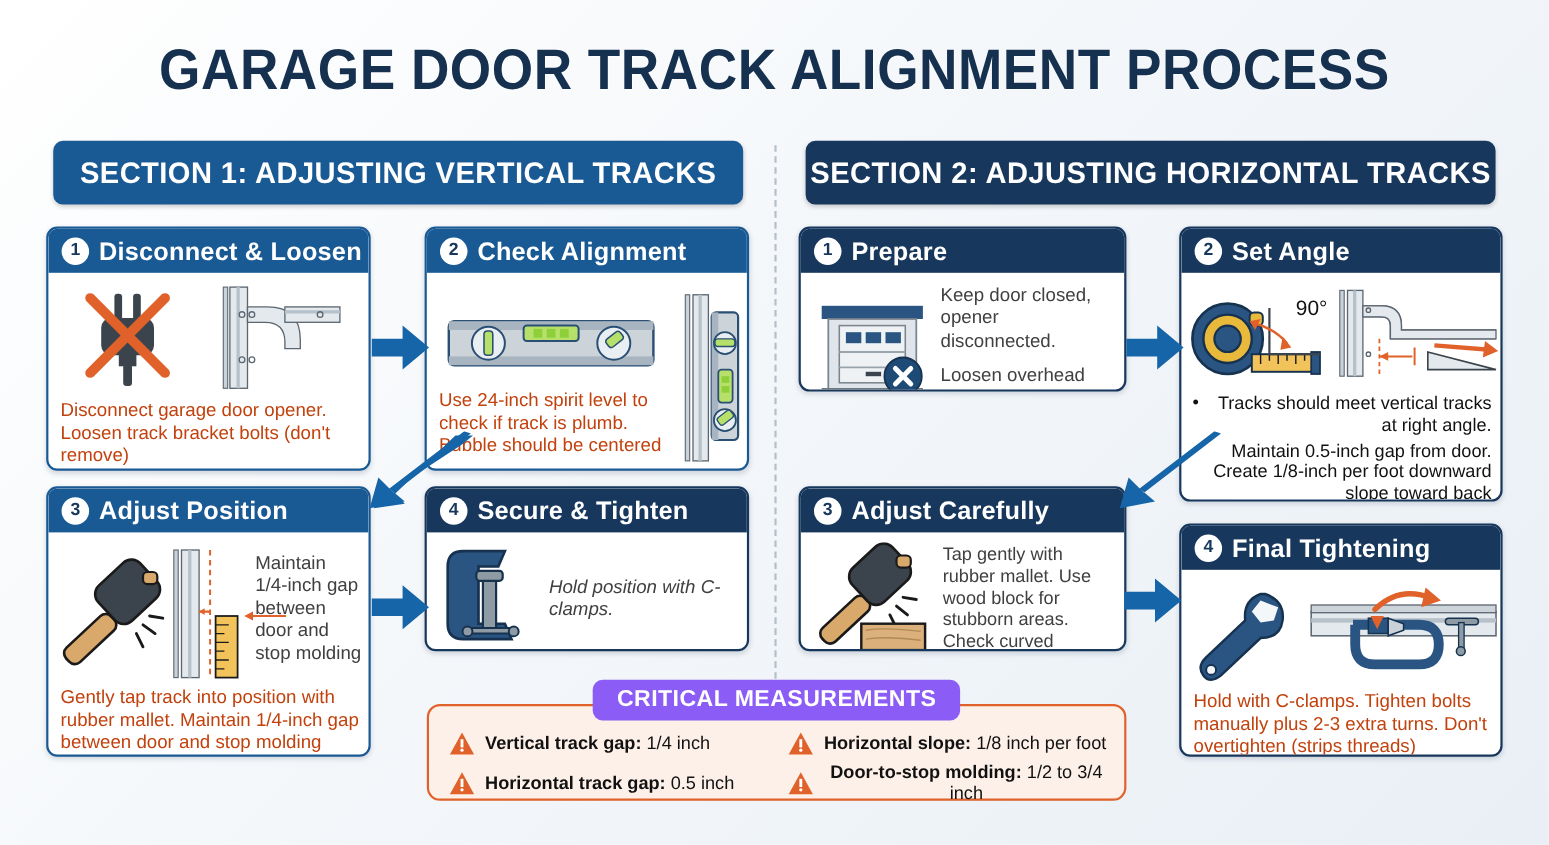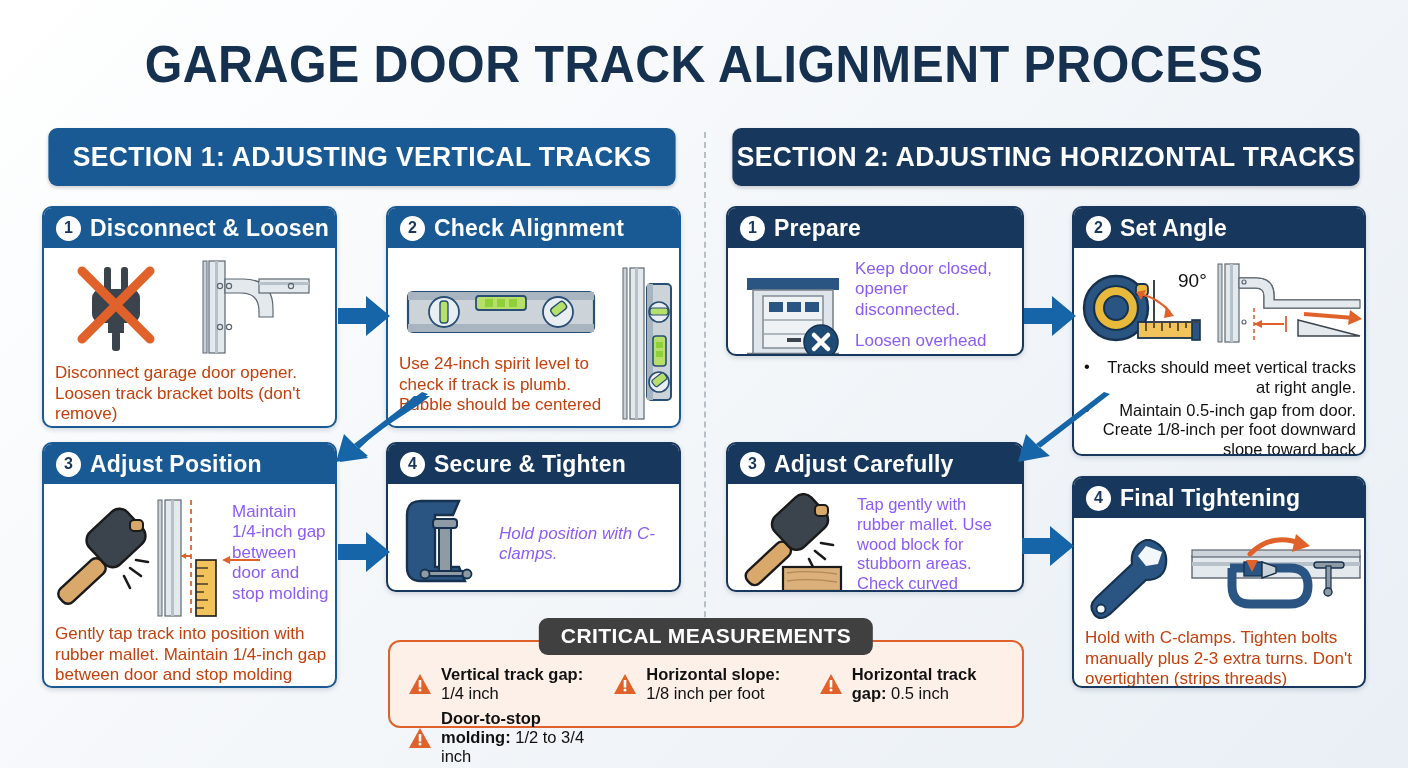--- a/index.html
+++ b/index.html
@@ -83,21 +83,21 @@
   .card-body { padding: 9px 11px 8px 11px; position: relative; height: calc(100% - 40px); }
 
   .body-text {
     font-family: "Liberation Sans Narrow", "Liberation Sans", sans-serif;
     font-size: 17px;
     line-height: 1.22;
     color: #c2410c;
   }
   .side-text {
     font-family: "Liberation Sans Narrow", "Liberation Sans", sans-serif;
-    font-size: 17px; line-height: 1.2; color: #8b5cf6;
+    font-size: 17px; line-height: 1.2; color: #404040;
   }
   .bullets { list-style: none; }
   .bullets li {
     font-family: "Liberation Sans Narrow", "Liberation Sans", sans-serif;
     font-size: 16.5px; line-height: 1.2; color: #111;
     padding-left: 13px; position: relative; margin-bottom: 3px;
   }
   .bullets li::before {
     content: "•"; position: absolute; left: 0; top: -1px;
   }
@@ -112,33 +112,34 @@
     position: absolute;
     left: 388px; top: 640px; width: 636px; height: 88px;
     background: #fdf0e8;
     border: 2.5px solid #e0622a;
     border-radius: 12px;
     padding: 17px 14px 8px 18px;
   }
   .crit-label {
     position: absolute;
     left: 50%; top: -24px; transform: translateX(-50%);
-    background: #404040;
+    background: #8b5cf6;
     color: #fff;
     border-radius: 9px;
     padding: 6px 22px 7px 22px;
     font-family: "Liberation Sans Narrow", "Liberation Sans", sans-serif;
     font-size: 21px; font-weight: bold; letter-spacing: .4px;
     white-space: nowrap;
   }
   .crit-grid {
     display: grid;
-    grid-template-columns: 1fr 1fr 1fr;
+    grid-template-columns: 1fr 1fr;
     gap: 6px 16px;
     margin-top: 6px;
+    text-align: center;
   }
   .crit-item { display: flex; align-items: center; gap: 9px; }
   .crit-txt {
     font-family: "Liberation Sans Narrow", "Liberation Sans", sans-serif;
     font-size: 16.5px; color: #111;
   }
   .crit-txt b { font-weight: bold; }
   .warn-tri { flex: 0 0 auto; }
 </style>
 </head>

